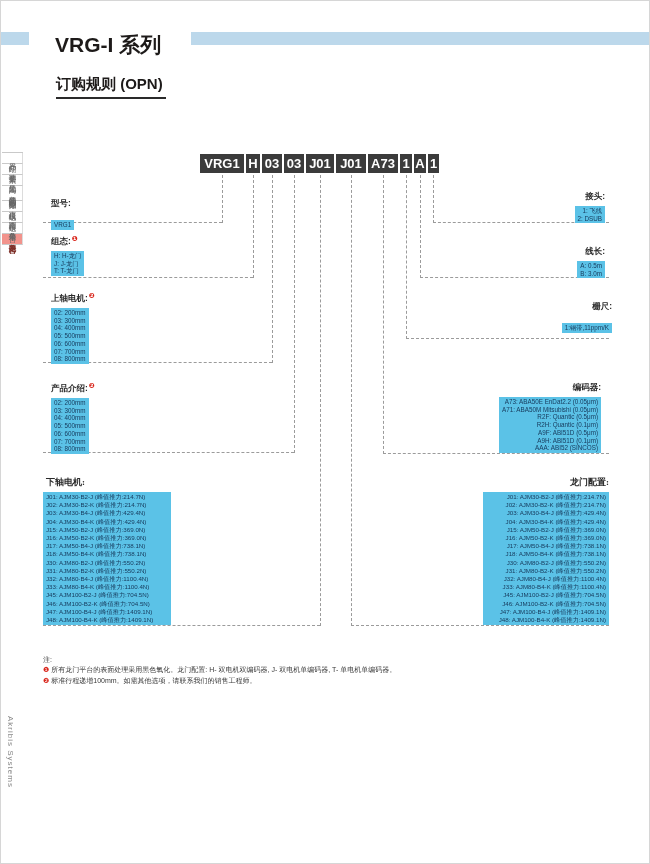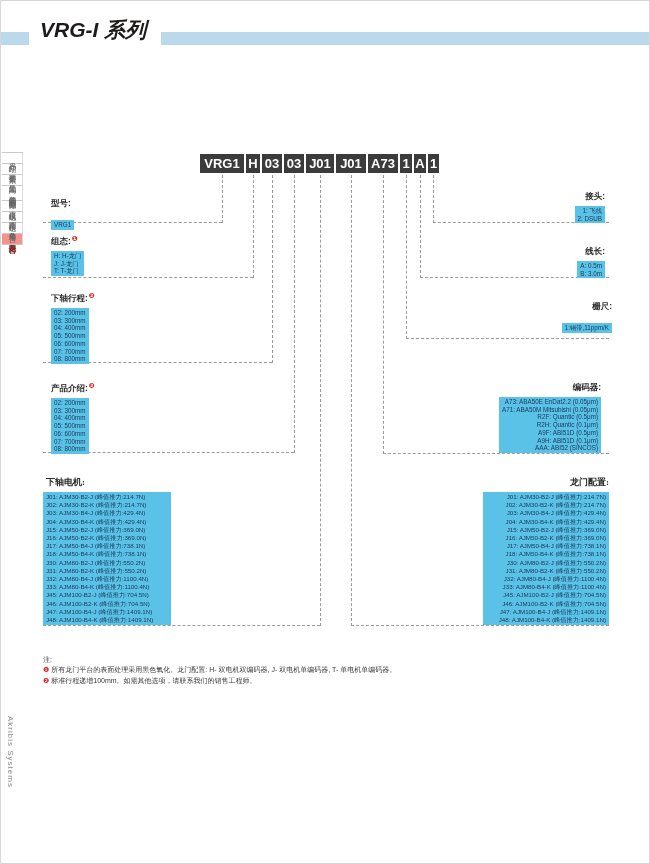--- a/index.html
+++ b/index.html
@@ -2,21 +2,21 @@
 <html><head>
 <meta charset="utf-8">
 <style>
   html,body{margin:0;padding:0;background:#fff;}
   .page{position:relative;width:648px;height:862px;background:#fff;border:1px solid #d6d6d6;
         font-family:"Liberation Sans","DejaVu Sans",sans-serif;overflow:hidden;}
 
   
   .band{position:absolute;left:0;top:31px;width:100%;height:13px;background:#bcd8eb;}
   .title-box{position:absolute;left:28px;top:10px;background:#fff;padding:4px 14px 6px 10px;}
-  .title-box h1{margin:1px;font-size:21px;font-weight:bold;color:#1d1a19;white-space:nowrap;font-style:italic;}
+  .title-box h1{margin:16px;font-size:21px;font-weight:bold;color:#1d1a19;white-space:nowrap;}
   .subtitle{position:absolute;left:55px;top:74px;font-size:15px;font-weight:bold;color:#1d1a19;
             border-bottom:2px solid #2a2a2a;padding:0 3px 3px 0;}
 
   
   .pn{position:absolute;left:199px;top:153px;display:flex;gap:2px;}
   .pn .seg{background:#3b3b3b;color:#fff;font-weight:bold;font-size:13px;height:19px;line-height:19px;text-align:center;}
   .pn .seg:nth-child(1){width:44px}.pn .seg:nth-child(2){width:14px}
   .pn .seg:nth-child(3){width:20px}.pn .seg:nth-child(4){width:20px}
   .pn .seg:nth-child(5){width:28px}.pn .seg:nth-child(6){width:30px}
   .pn .seg:nth-child(7){width:30px}.pn .seg:nth-child(8){width:12px}
@@ -80,20 +80,21 @@
 </style>
 </head>
 <body>
 
 <div class="page">
 
   <div class="band"></div>
   <div class="title-box">
     <h1>VRG-I 系列</h1>
   </div>
+  <div class="subtitle">订购规则 (OPN)</div>
 
   <div class="pn">
     <div class="seg">VRG1</div>
       <div class="seg">H</div>
       <div class="seg">03</div>
       <div class="seg">03</div>
       <div class="seg">J01</div>
       <div class="seg">J01</div>
       <div class="seg">A73</div>
       <div class="seg">1</div>
@@ -130,21 +131,21 @@
   </div>
 
   <div class="sec" id="sec-config">
     <div class="lab"><span>组态:</span><span class="mark">❶</span></div>
     <div class="chip">
       <div>H: H-龙门</div><div>J: J-龙门</div><div>T: T-龙门</div>
     </div>
   </div>
 
   <div class="sec" id="sec-travel-lower">
-    <div class="lab"><span>下轴行程:</span><span class="mark">❷</span></div>
+    <div class="lab"><span>上轴电机:</span><span class="mark">❷</span></div>
     <div class="chip">
       <div>02: 200mm</div><div>03: 300mm</div><div>04: 400mm</div><div>05: 500mm</div><div>06: 600mm</div><div>07: 700mm</div><div>08: 800mm</div>
     </div>
   </div>
 
   <div class="sec" id="sec-travel-upper">
     <div class="lab"><span>产品介绍:</span><span class="mark">❷</span></div>
     <div class="chip">
       <div>02: 200mm</div><div>03: 300mm</div><div>04: 400mm</div><div>05: 500mm</div><div>06: 600mm</div><div>07: 700mm</div><div>08: 800mm</div>
     </div>

